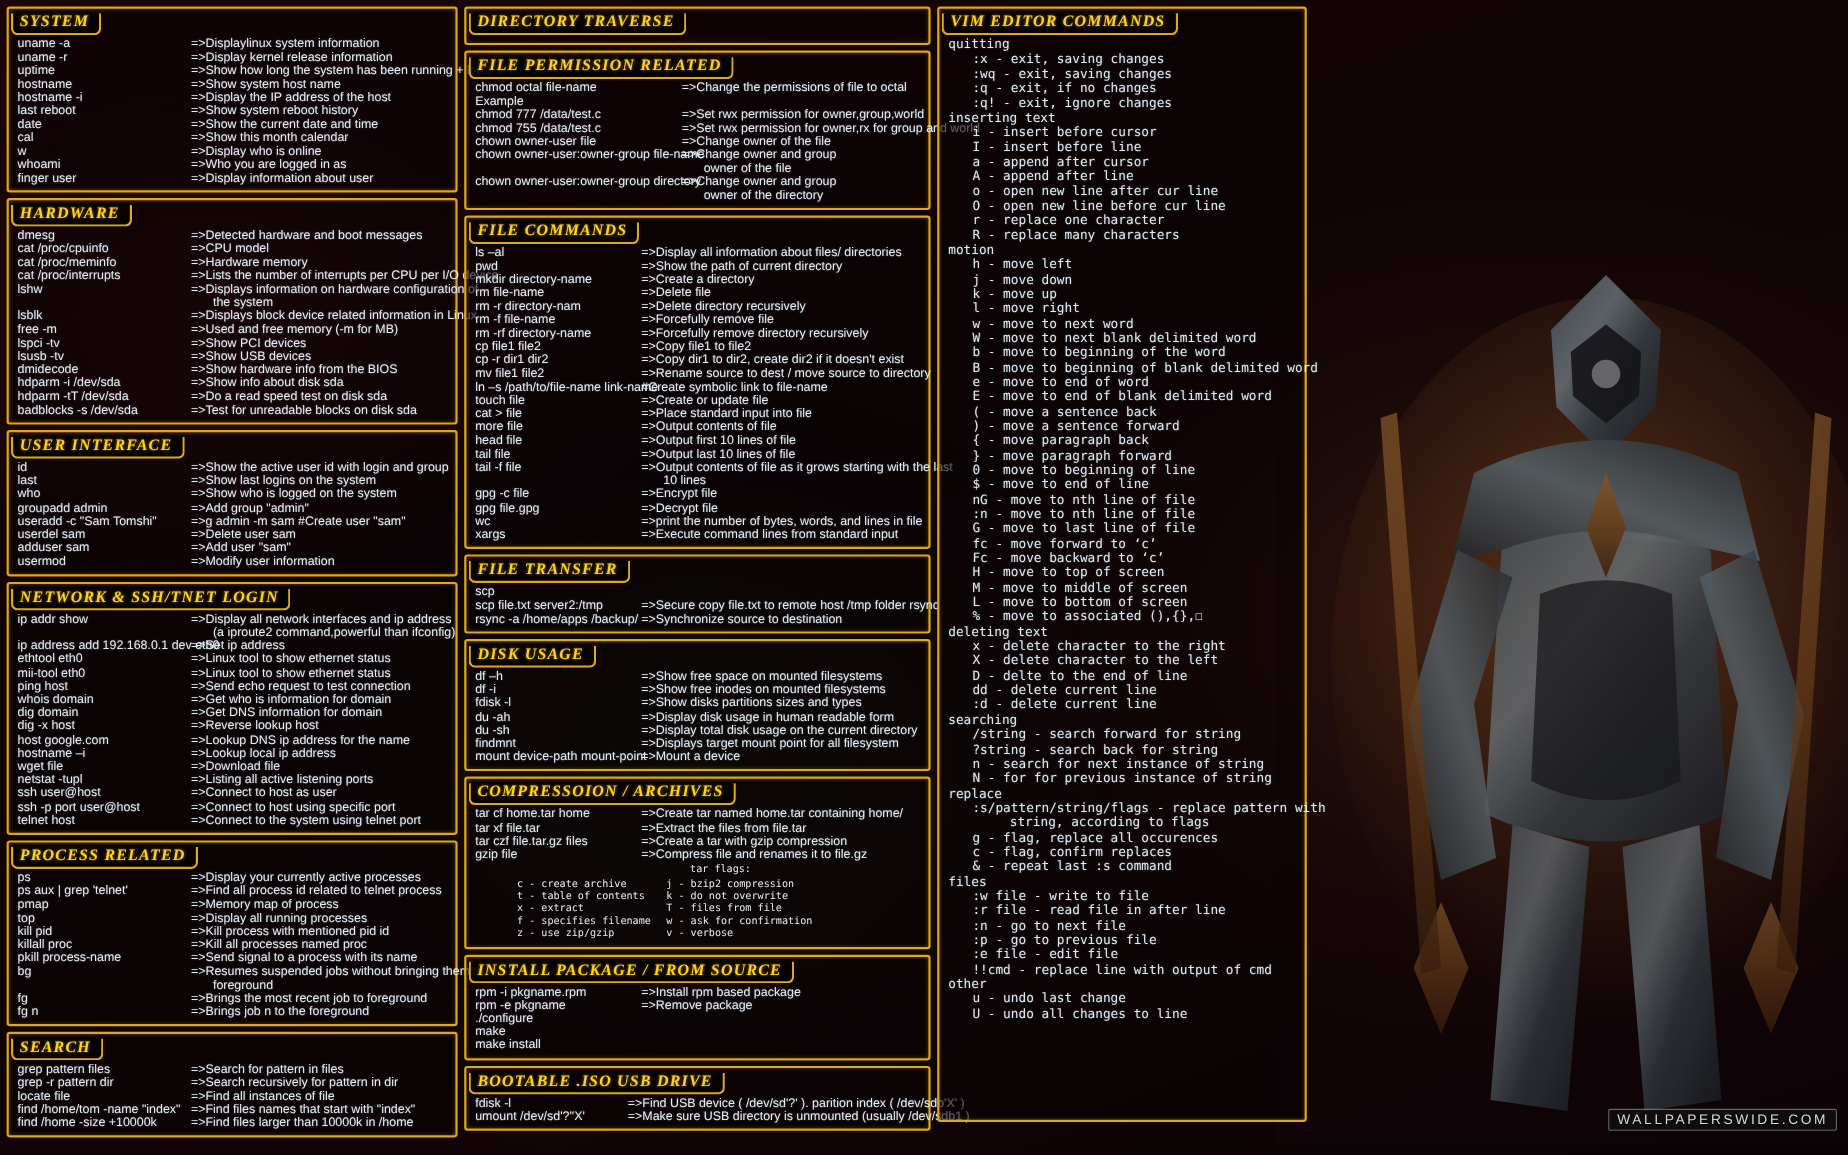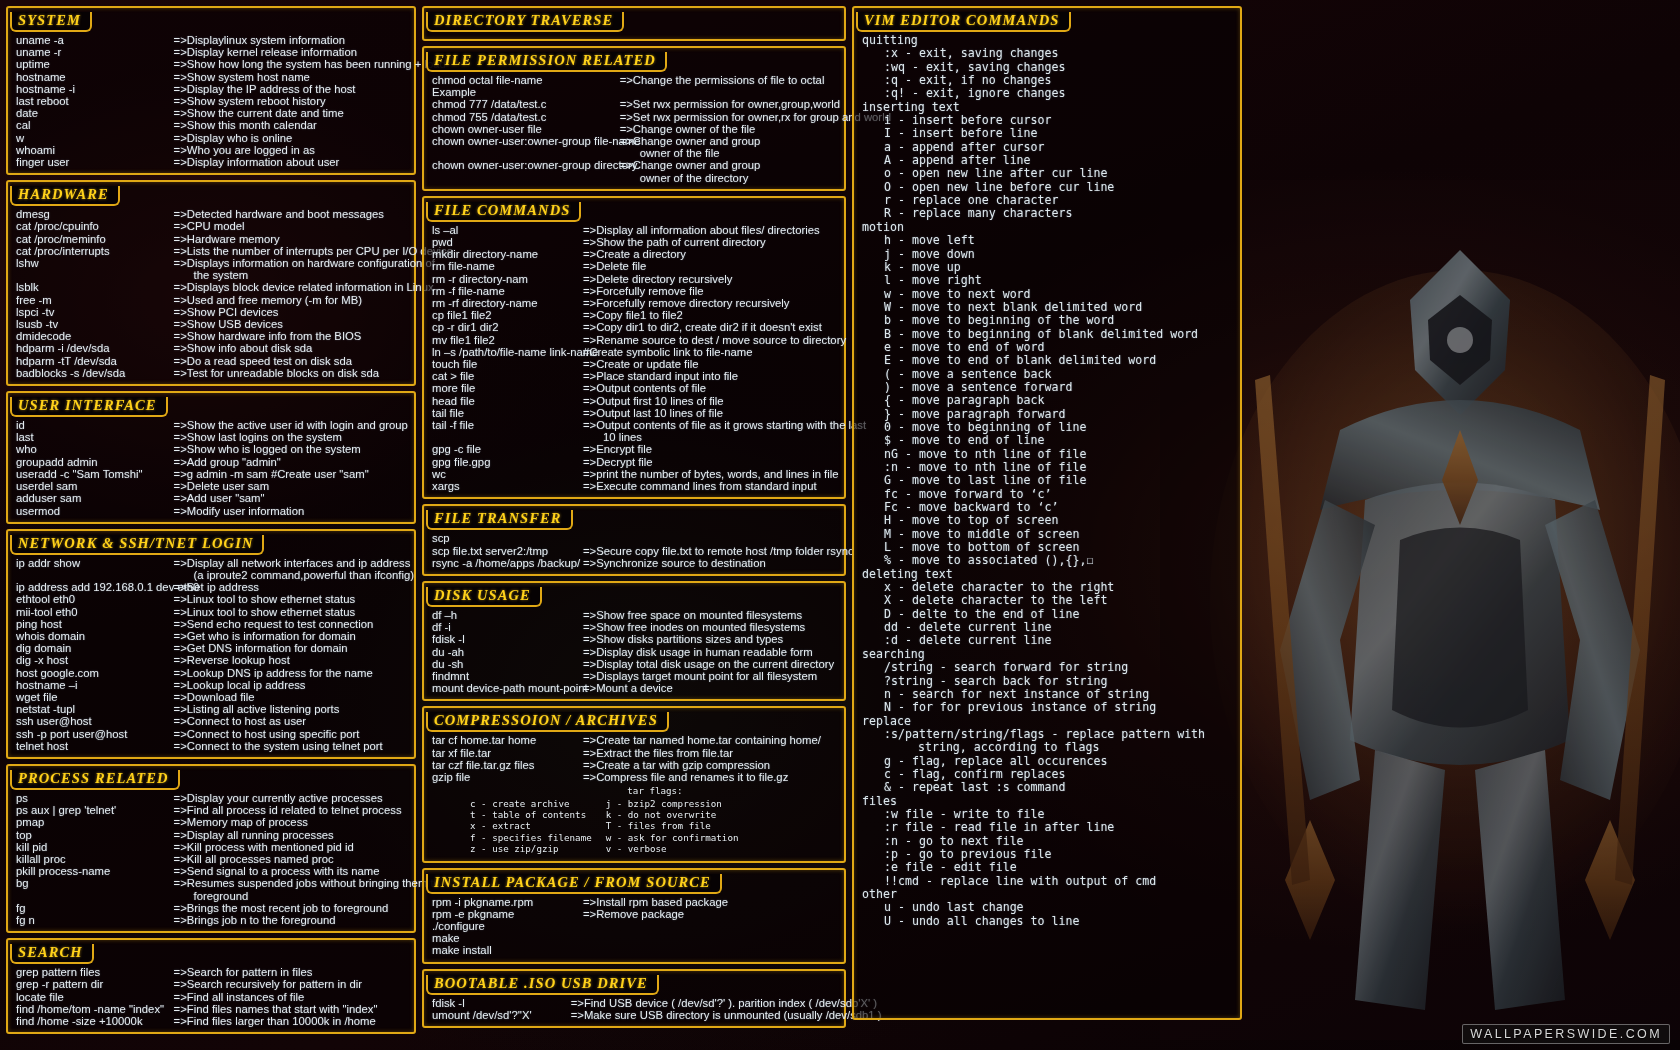--- a/index.html
+++ b/index.html
@@ -32,21 +32,21 @@
   .columns {
     position: absolute;
     inset: 0;
     display: flex;
     padding: 6px 4px 30px 6px;
     gap: 6px;
   }
   .col { display: flex; flex-direction: column; gap: 5px; }
   .col-1 { width: 410px; }
   .col-2 { width: 424px; }
-  .col-3 { width: 390px; }
+  .col-3 { width: 336px; }
 
   .panel {
     position: relative;
     border: 2px solid #e0a815;
     border-radius: 3px;
     background: rgba(8,2,4,0.62);
     padding: 4px 4px 5px 8px;
     box-shadow: 0 0 4px rgba(224,168,21,0.35) inset;
   }
   .panel.tall { flex: 1 1 auto; }
@@ -122,21 +122,21 @@
     text-shadow: 0 0 2px rgba(170,210,240,0.35);
     white-space: pre;
   }
   .vim-group { }
   .vim-head { color: #dfe9ee; }
   .vim-item { padding-left: 22px; }
   .vim-cont { padding-left: 42px; }
 
   .watermark {
     position: absolute;
-    right: 10px; bottom: 6px;
+    right: 10px; bottom: 22px;
     font-family: "Liberation Sans", sans-serif;
     font-size: 12.5px;
     letter-spacing: 2.4px;
     color: #d8d8d8;
     background: rgba(20,20,20,0.55);
     border: 1px solid rgba(210,210,210,0.45);
     border-radius: 2px;
     padding: 2px 7px;
     text-shadow: 0 1px 1px #000;
   }

